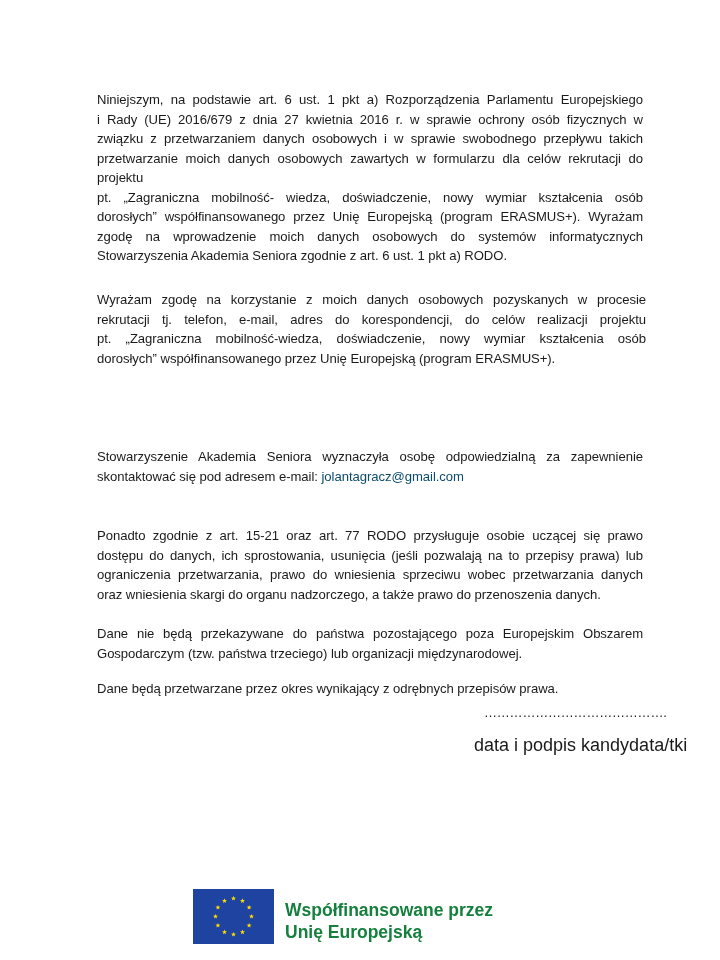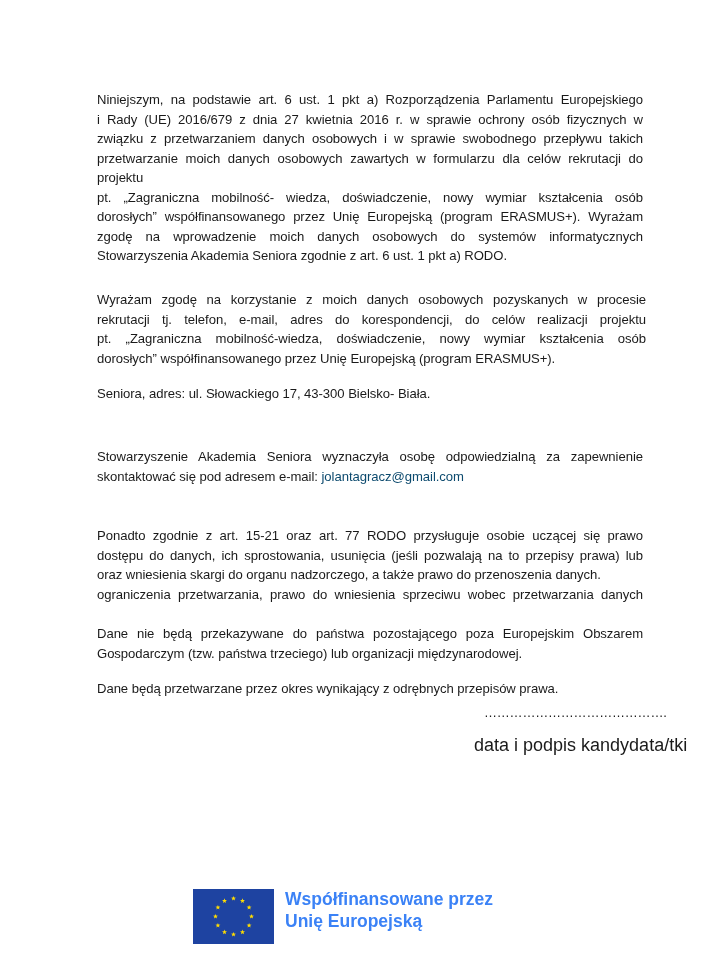--- a/index.html
+++ b/index.html
@@ -17,21 +17,21 @@
     #p3 { top: 375px; }
     #p4 { top: 438px; }
     #p5 { top: 517px; }
     #p6 { top: 615px; }
     #p7 { top: 670px; }
     .dots { position: absolute; left: 484px; top: 705px; font-size: 13px; letter-spacing: -0.2px; }
     .sig { position: absolute; left: 474px; top: 735px; font-size: 18px; }
     .eu { position: absolute; left: 193px; top: 889px; width: 330px; height: 56px; }
     .flag { position: absolute; left: 0; top: 0; width: 81px; height: 55px; background: #1e43a1; }
     .flag svg { position: absolute; left: 0; top: 0; }
-    .eu-text { position: absolute; left: 92px; top: 0; color: #3b82f6; font-weight: bold;
+    .eu-text { position: absolute; left: 92px; top: 11px; color: #15803d; font-weight: bold;
                font-size: 17.5px; line-height: 21.5px; white-space: nowrap; }
   </style>
 </head>
 <body>
 
 <div class="page">
 
   <div class="para" id="p1">
     <span class="line">Niniejszym, na podstawie art. 6 ust. 1 pkt a) Rozporządzenia Parlamentu Europejskiego</span>
     <span class="line">i Rady (UE) 2016/679 z dnia 27 kwietnia 2016 r. w sprawie ochrony osób fizycznych w</span>
@@ -45,33 +45,32 @@
   </div>
 
   <div class="para" id="p2">
     <span class="line">Wyrażam zgodę na korzystanie z moich danych osobowych pozyskanych w procesie</span>
     <span class="line">rekrutacji tj. telefon, e-mail, adres do korespondencji, do celów realizacji projektu</span>
     <span class="line">pt. „Zagraniczna mobilność-wiedza, doświadczenie, nowy wymiar kształcenia osób</span>
     <span class="line last">dorosłych” współfinansowanego przez Unię Europejską (program ERASMUS+).</span>
   </div>
 
   <div class="para" id="p3">
-    <span class="line last">Seniora, adres: ul. Słowackiego 17, 43-300 Bielsko- Biała.</span>
   </div>
 
   <div class="para" id="p4">
     <span class="line">Stowarzyszenie Akademia Seniora wyznaczyła osobę odpowiedzialną za zapewnienie</span>
     <span class="line last"><span>skontaktować się pod adresem e-mail: </span><span class="link">jolantagracz@gmail.com</span></span>
   </div>
 
   <div class="para" id="p5">
     <span class="line">Ponadto zgodnie z art. 15-21 oraz art. 77 RODO przysługuje osobie uczącej się prawo</span>
     <span class="line">dostępu do danych, ich sprostowania, usunięcia (jeśli pozwalają na to przepisy prawa) lub</span>
+    <span class="line">ograniczenia przetwarzania, prawo do wniesienia sprzeciwu wobec przetwarzania danych</span>
     <span class="line last">oraz wniesienia skargi do organu nadzorczego, a także prawo do przenoszenia danych.</span>
-    <span class="line">ograniczenia przetwarzania, prawo do wniesienia sprzeciwu wobec przetwarzania danych</span>
   </div>
 
   <div class="para" id="p6">
     <span class="line">Dane nie będą przekazywane do państwa pozostającego poza Europejskim Obszarem</span>
     <span class="line last">Gospodarczym (tzw. państwa trzeciego) lub organizacji międzynarodowej.</span>
   </div>
 
   <div class="para" id="p7">
     <span class="line last">Dane będą przetwarzane przez okres wynikający z odrębnych przepisów prawa.</span>
   </div>

